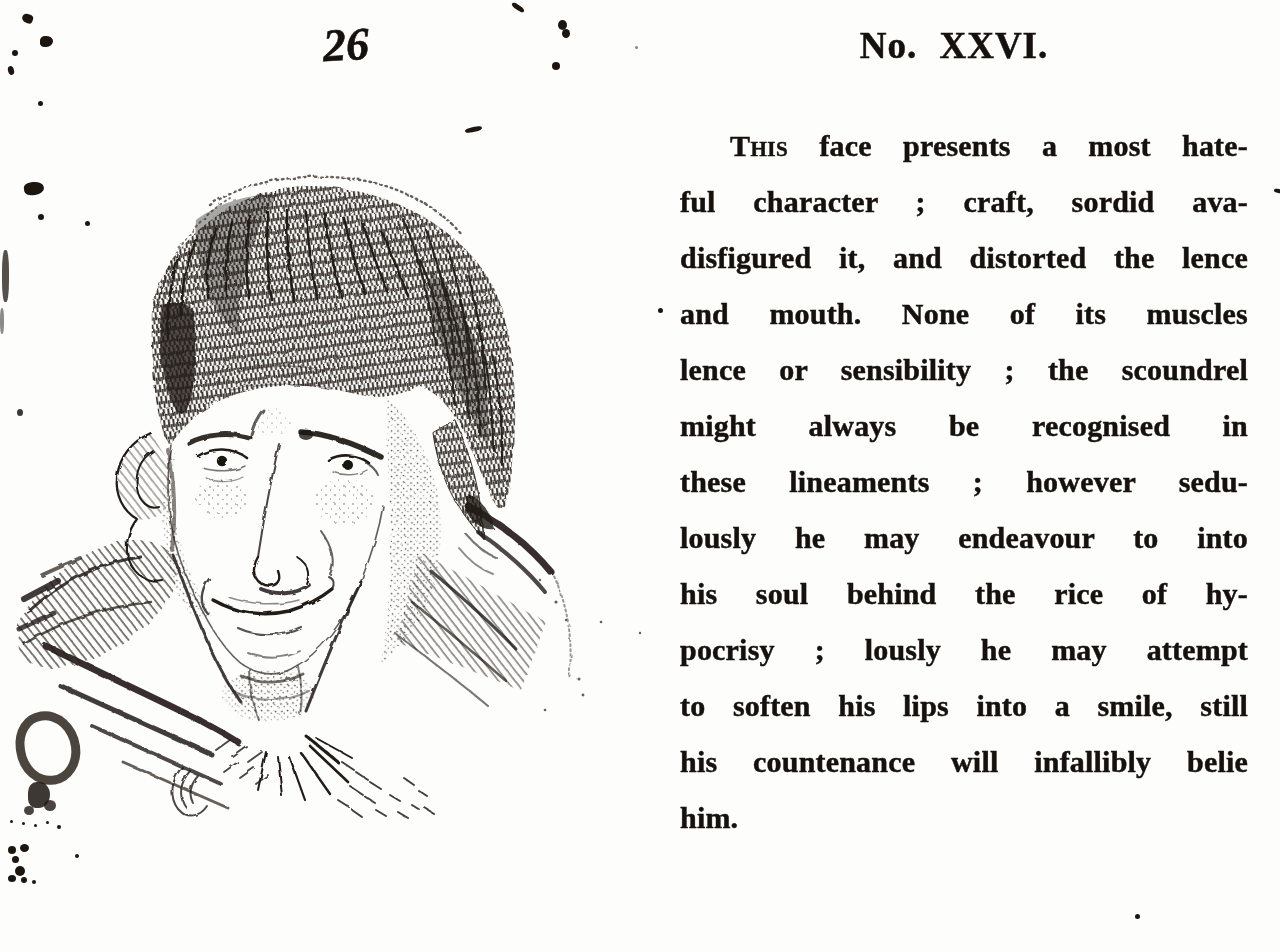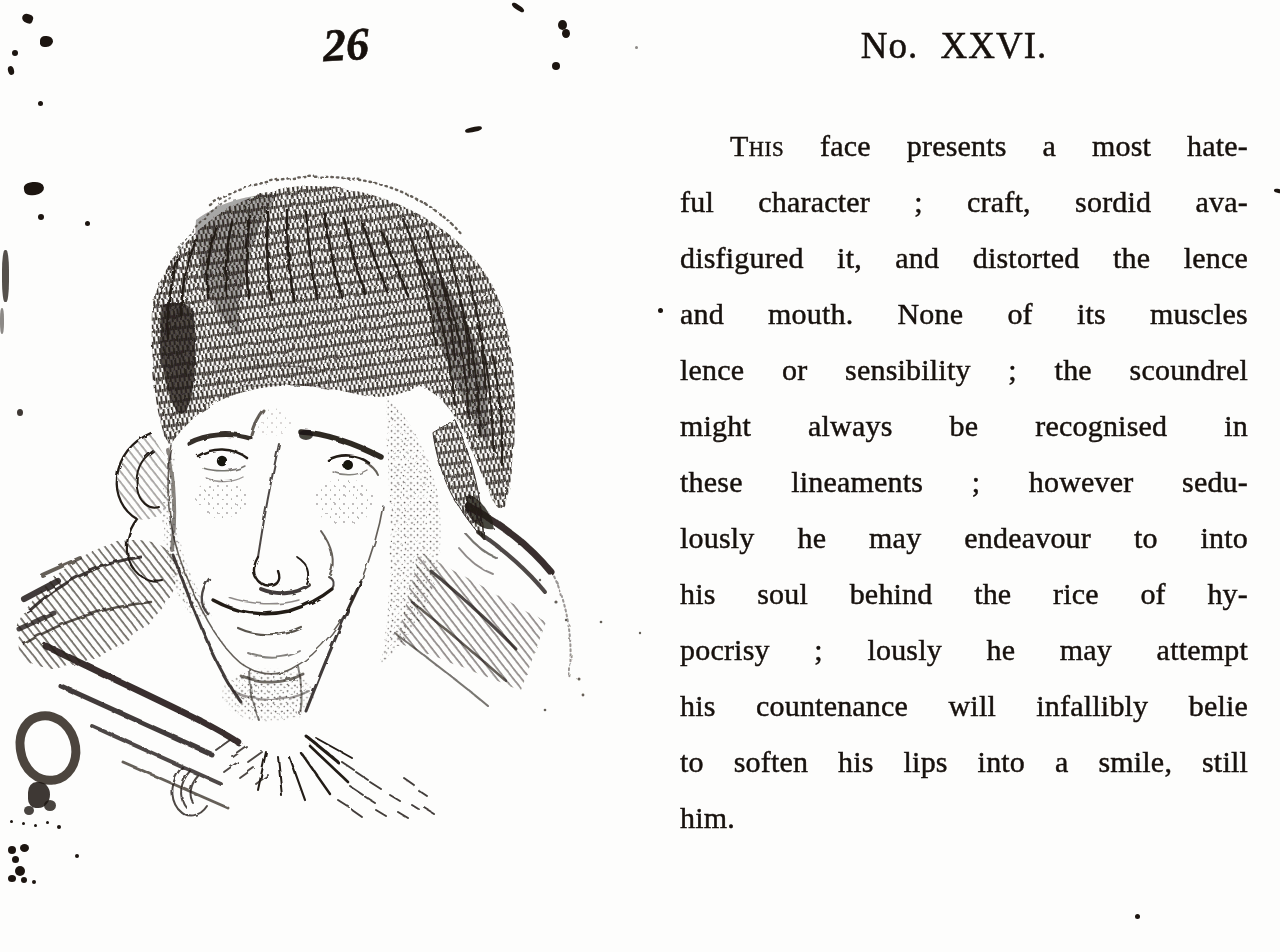--- a/index.html
+++ b/index.html
@@ -13,27 +13,27 @@
     position:absolute;left:296px;top:14px;width:100px;height:62px;
     text-align:center;font-size:46px;line-height:62px;
     font-style:italic;font-weight:bold;
     transform:rotate(-3deg);
     -webkit-text-stroke:0.6px #17110d;
   }
   .portrait{position:absolute;left:0;top:150px;width:660px;height:800px;}
   
   .heading{
     position:absolute;left:680px;top:20px;width:548px;height:52px;
-    text-align:center;font-size:37px;line-height:52px;font-weight:normal;
+    text-align:center;font-size:37px;line-height:52px;font-weight:bold;
     letter-spacing:1px;word-spacing:12px;
     -webkit-text-stroke:0.5px #17110d;
   }
   .text-block{position:absolute;left:680px;top:118px;width:568px;}
   .line{
-    height:56px;line-height:56px;font-size:30px;font-weight:normal;
+    height:56px;line-height:56px;font-size:30px;font-weight:bold;
     letter-spacing:0.2px;overflow:hidden;
     text-align:justify;text-align-last:justify;
     -webkit-text-stroke:0.45px #17110d;
   }
   .line.first{padding-left:50px;}
   .line.last{text-align-last:left;}
   .lead{font-variant:small-caps;letter-spacing:0.5px;}
   
   .speck{position:absolute;background:#1c1510;border-radius:50%;}
   .ring{
@@ -267,22 +267,22 @@
     <div class="line first"><span class="lead">This</span> <span>face presents a most hate-</span></div>
     <div class="line">ful character ; craft, sordid ava-</div>
     <div class="line">disfigured it, and distorted the lence</div>
     <div class="line">and mouth.  None of its muscles</div>
     <div class="line">lence or sensibility ; the scoundrel</div>
     <div class="line">might always be recognised in</div>
     <div class="line">these lineaments ;  however sedu-</div>
     <div class="line">lously he may endeavour to into</div>
     <div class="line">his soul behind the rice of hy-</div>
     <div class="line">pocrisy ; lously he may attempt</div>
+    <div class="line">to soften his lips into a smile, still</div>
     <div class="line">his countenance will infallibly belie</div>
-    <div class="line">to soften his lips into a smile, still</div>
     <div class="line last">him.</div>
   </div>
 
   <div>
     <div class="speck" style="left:22px;top:14px;width:11px;height:9px;transform:rotate(20deg);border-radius:55% 45% 40% 60%;"></div>
     <div class="speck" style="left:40px;top:36px;width:13px;height:11px;border-radius:45% 55% 60% 40%;"></div>
     <div class="speck" style="left:12px;top:50px;width:6px;height:6px;"></div>
     <div class="speck" style="left:8px;top:66px;width:6px;height:9px;transform:rotate(-15deg);"></div>
     <div class="speck" style="left:38px;top:101px;width:5px;height:5px;"></div>
     <div class="speck" style="left:511px;top:5px;width:14px;height:5px;transform:rotate(35deg);border-radius:40%;"></div>

